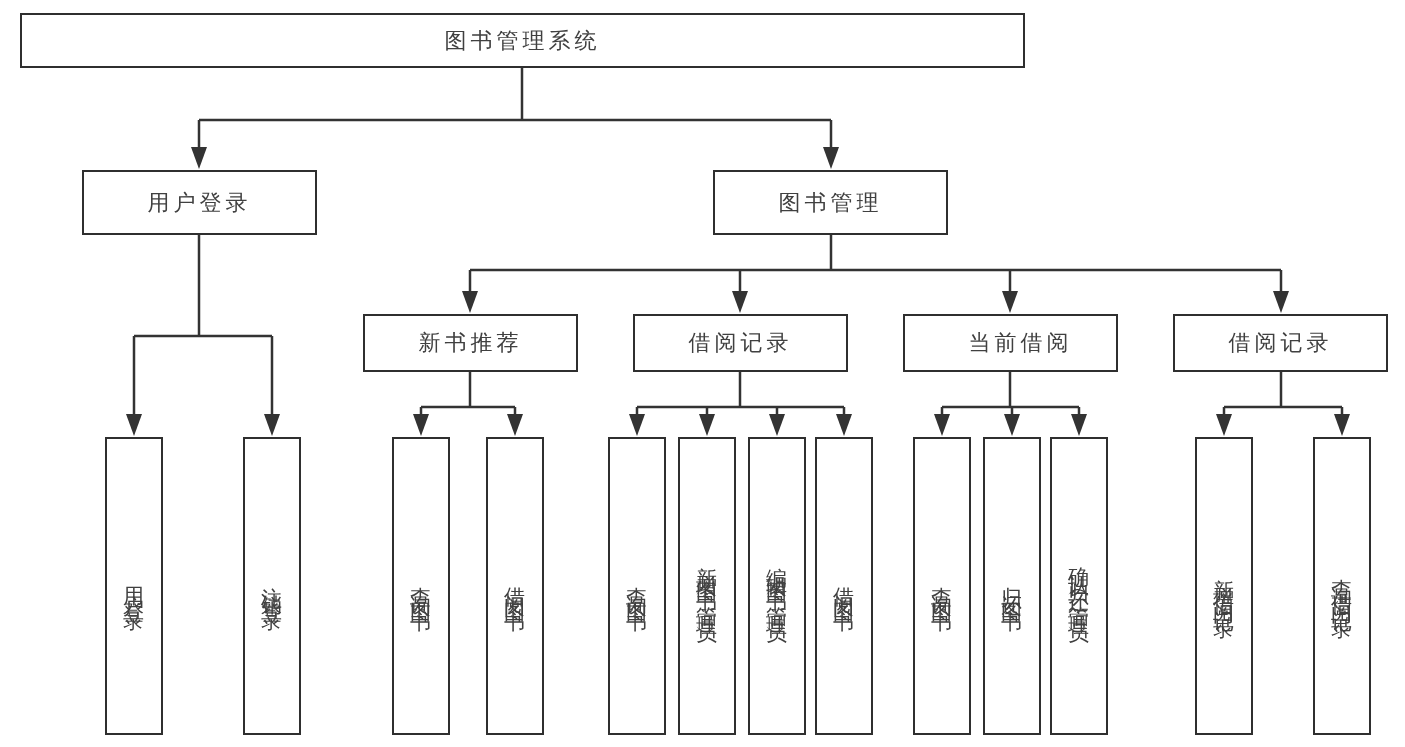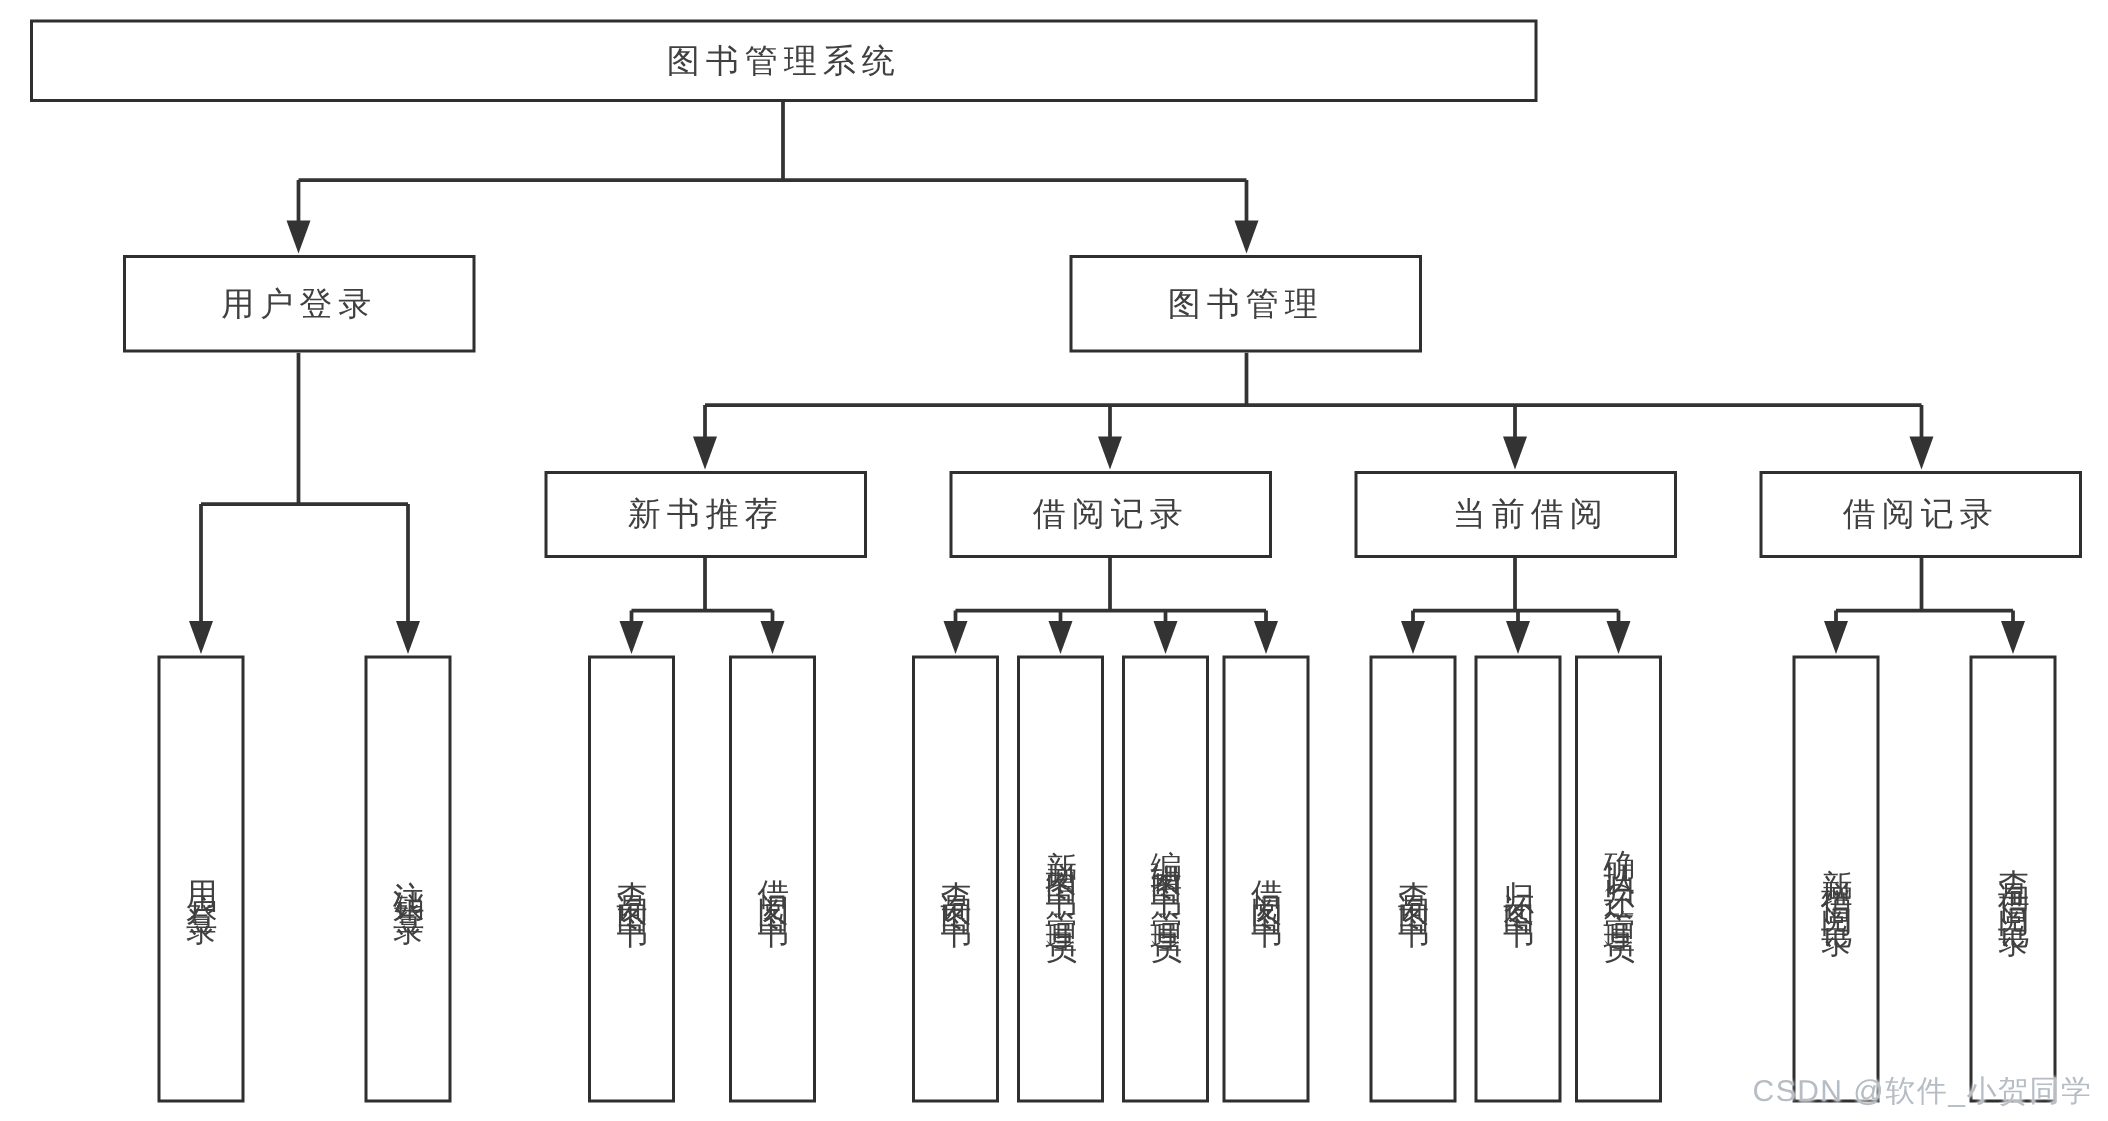--- a/index.html
+++ b/index.html
@@ -142,15 +142,14 @@
   <div class="box leaf" style="left:748px; top:437px; width:58px; height:298px;">编辑图书（管理员）</div>
   <div class="box leaf" style="left:815px; top:437px; width:58px; height:298px;">借阅图书</div>
 
   <div class="box leaf" style="left:913px; top:437px; width:58px; height:298px;">查询图书</div>
   <div class="box leaf" style="left:983px; top:437px; width:58px; height:298px;">归还图书</div>
   <div class="box leaf" style="left:1050px; top:437px; width:58px; height:298px;">确认归还（管理员）</div>
 
   <div class="box leaf" style="left:1195px; top:437px; width:58px; height:298px;">新增借阅记录</div>
   <div class="box leaf" style="left:1313px; top:437px; width:58px; height:298px;">查询借阅记录</div>
 
-  <div id="watermark">CSDN @软件_小贺同学</div>
 
 </div>
 
 </body></html>

